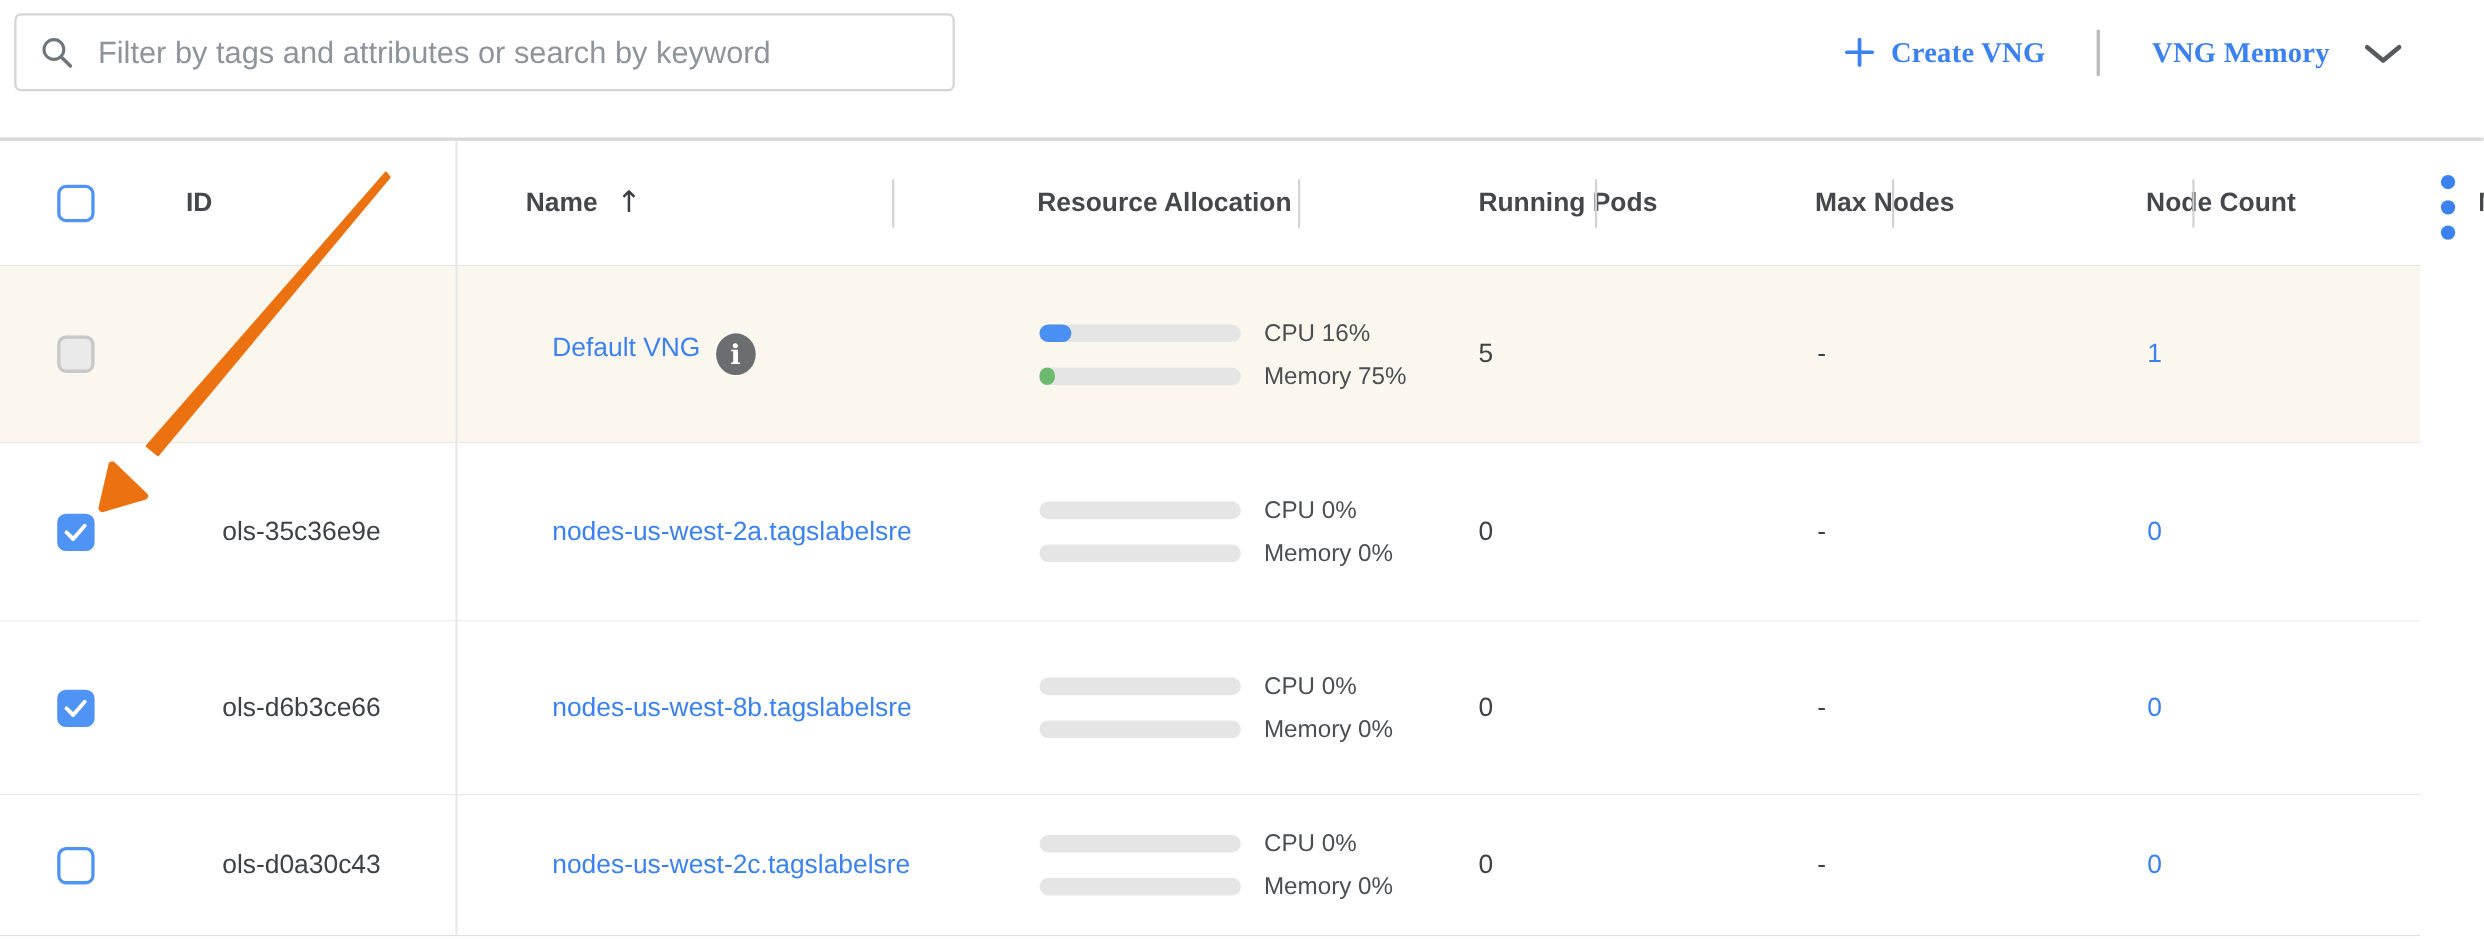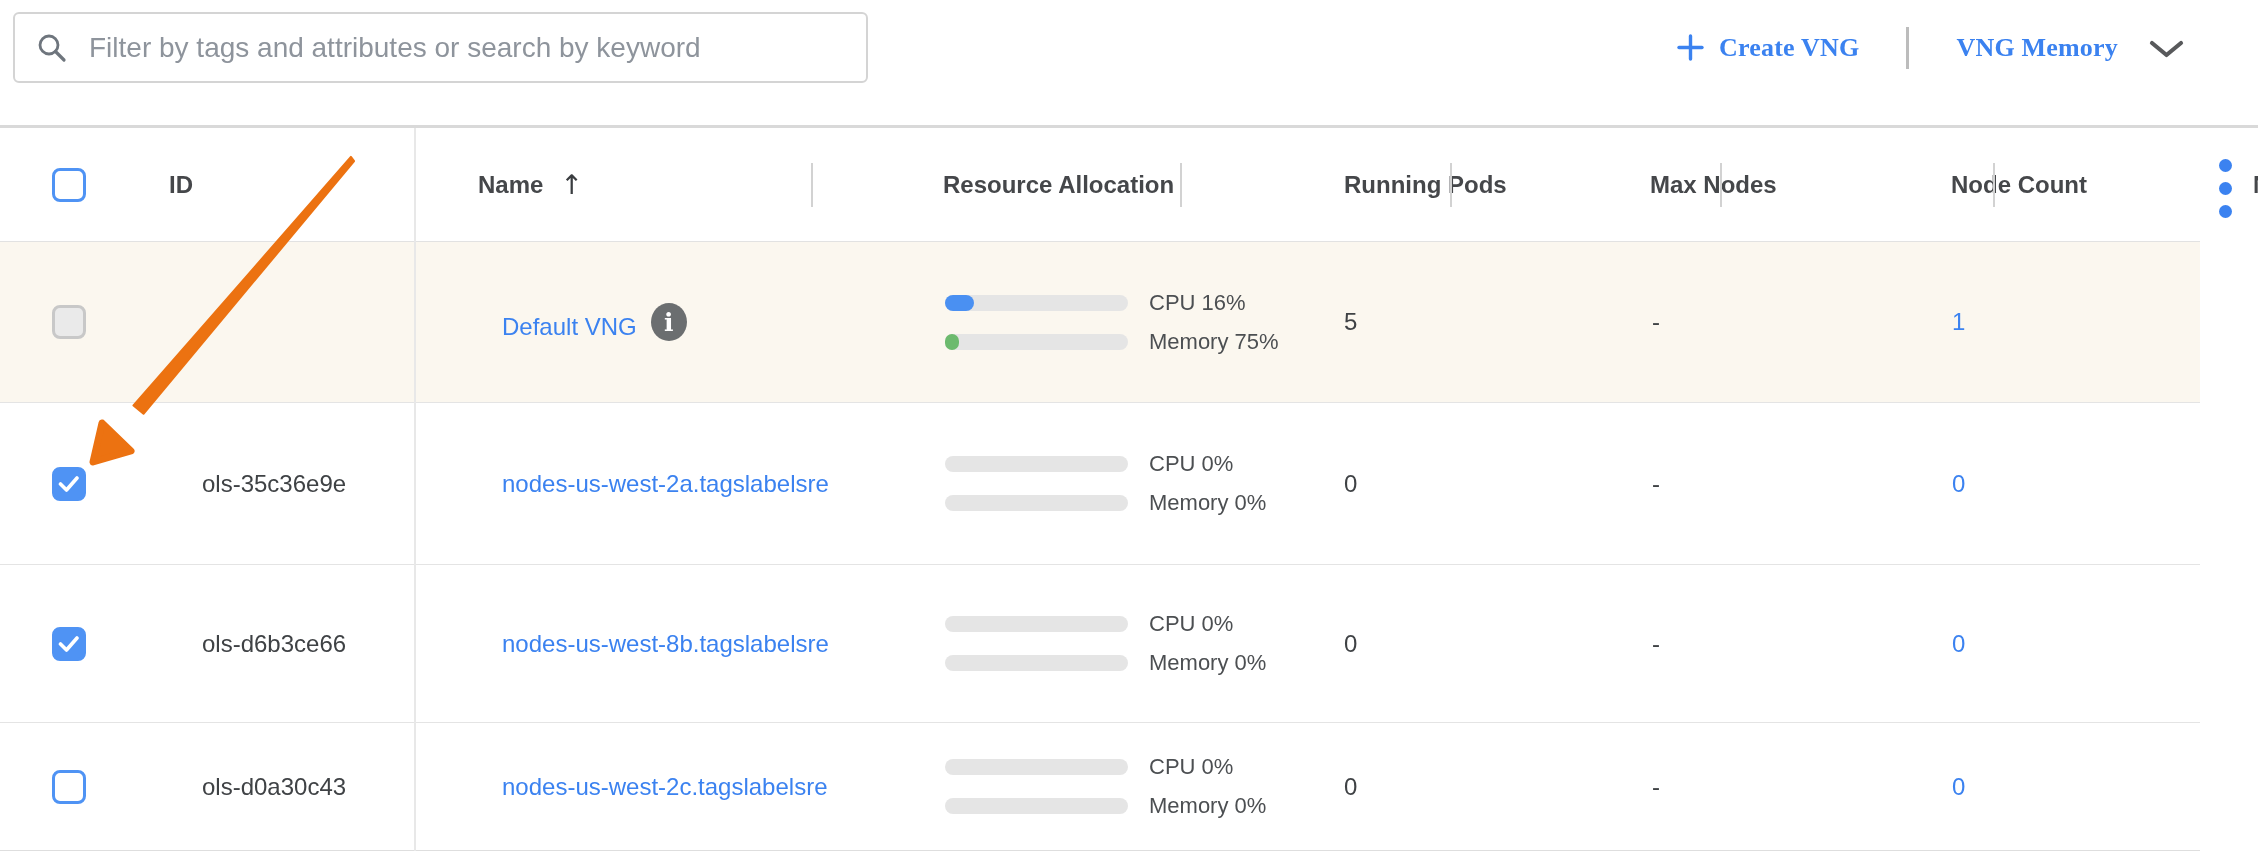--- a/index.html
+++ b/index.html
@@ -70,21 +70,21 @@
   .checkbox{
     width:34px;height:34px;margin-left:52px;border:3px solid var(--checkbox-blue);
     border-radius:8px;background:#fff;display:flex;align-items:center;justify-content:center;cursor:pointer;
   }
   .checkbox svg{display:none}
   .checkbox.checked{background:var(--checkbox-blue)}
   .checkbox.checked svg{display:block}
   .checkbox.disabled{border-color:#c8c8c8;background:#eaeaea;cursor:default}
 
   .cell-id{font-size:24px;color:#3f4245;padding-left:50px}
-  .cell-name{padding-left:24px;display:flex;align-items:flex-end}
+  .cell-name{padding-left:24px;display:flex;align-items:flex-start}
   .name-link{color:var(--accent-blue);font-size:24px;cursor:pointer;white-space:nowrap}
   .info-icon{
     width:36px;height:38px;border-radius:50%;background:#6b6e70;margin-left:14px;flex:0 0 auto;
     display:flex;align-items:center;justify-content:center;
     color:#fff;font-family:"DejaVu Serif",serif;font-weight:700;font-size:25px;cursor:pointer;
   }
   .cell-res{padding-left:9px;display:flex;flex-direction:column;gap:13px}
   .bar-row{display:flex;align-items:center}
   .bar-track{width:183px;height:16px;border-radius:8px;background:#e5e5e5;position:relative}
   .bar-fill{height:16px;border-radius:8px;min-width:14px}

